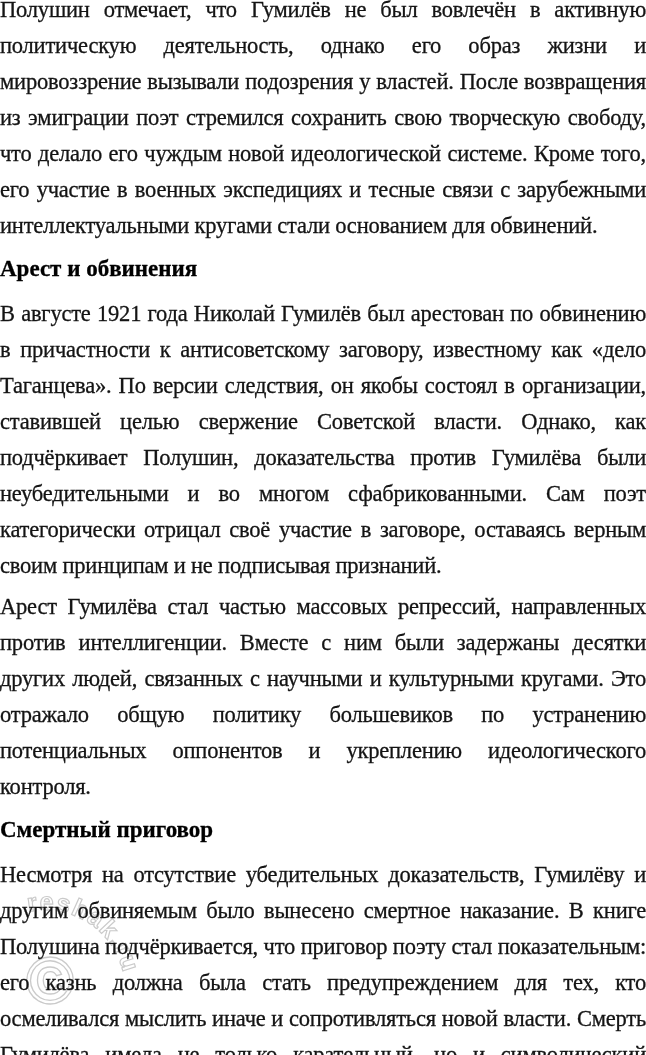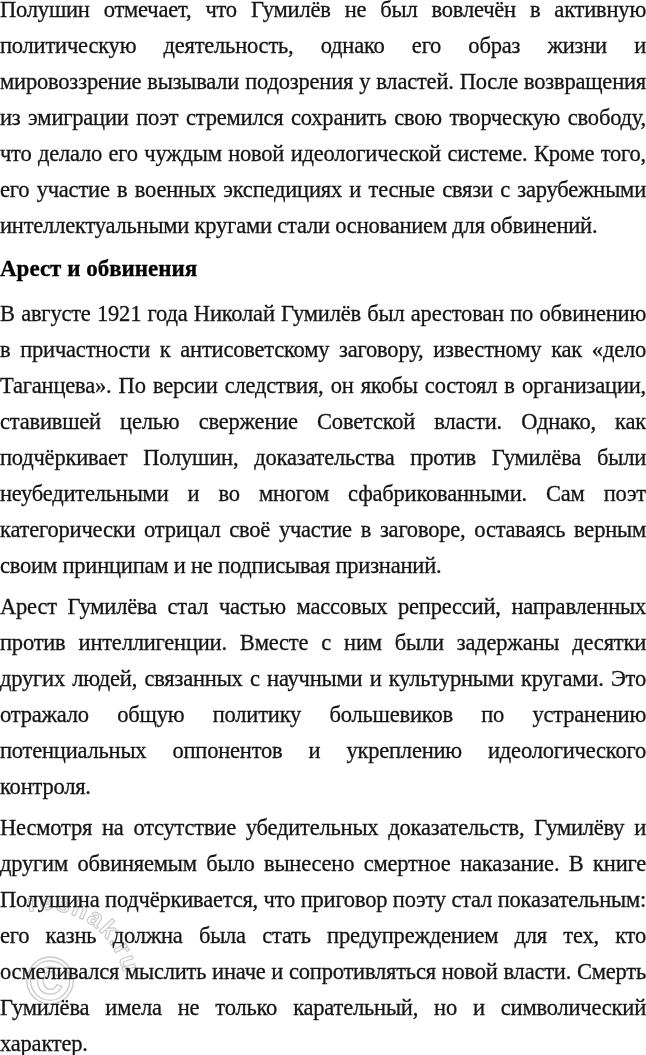--- a/index.html
+++ b/index.html
@@ -72,17 +72,18 @@
 
   <article class="content">
     <p>Полушин отмечает, что Гумилёв не был вовлечён в активную политическую деятельность, однако его образ жизни и мировоззрение вызывали подозрения у властей. После возвращения из эмиграции поэт стремился сохранить свою творческую свободу, что делало его чуждым новой идеологической системе. Кроме того, его участие в военных экспедициях и тесные связи с зарубежными интеллектуальными кругами стали основанием для обвинений.</p>
 
     <h2>Арест и обвинения</h2>
 
     <p>В августе 1921 года Николай Гумилёв был арестован по обвинению в причастности к антисоветскому заговору, известному как «дело Таганцева». По версии следствия, он якобы состоял в организации, ставившей целью свержение Советской власти. Однако, как подчёркивает Полушин, доказательства против Гумилёва были неубедительными и во многом сфабрикованными. Сам поэт категорически отрицал своё участие в заговоре, оставаясь верным своим принципам и не подписывая признаний.</p>
 
     <p>Арест Гумилёва стал частью массовых репрессий, направленных против интеллигенции. Вместе с ним были задержаны десятки других людей, связанных с научными и культурными кругами. Это отражало общую политику большевиков по устранению потенциальных оппонентов и укреплению идеологического контроля.</p>
 
+    <h2>Смертный приговор</h2>
 
     <p>Несмотря на отсутствие убедительных доказательств, Гумилёву и другим обвиняемым было вынесено смертное наказание. В книге Полушина подчёркивается, что приговор поэту стал показательным: его казнь должна была стать предупреждением для тех, кто осмеливался мыслить иначе и сопротивляться новой власти. Смерть Гумилёва имела не только карательный, но и символический характер.</p>
   </article>
 
 </div>
 
 </body></html>

